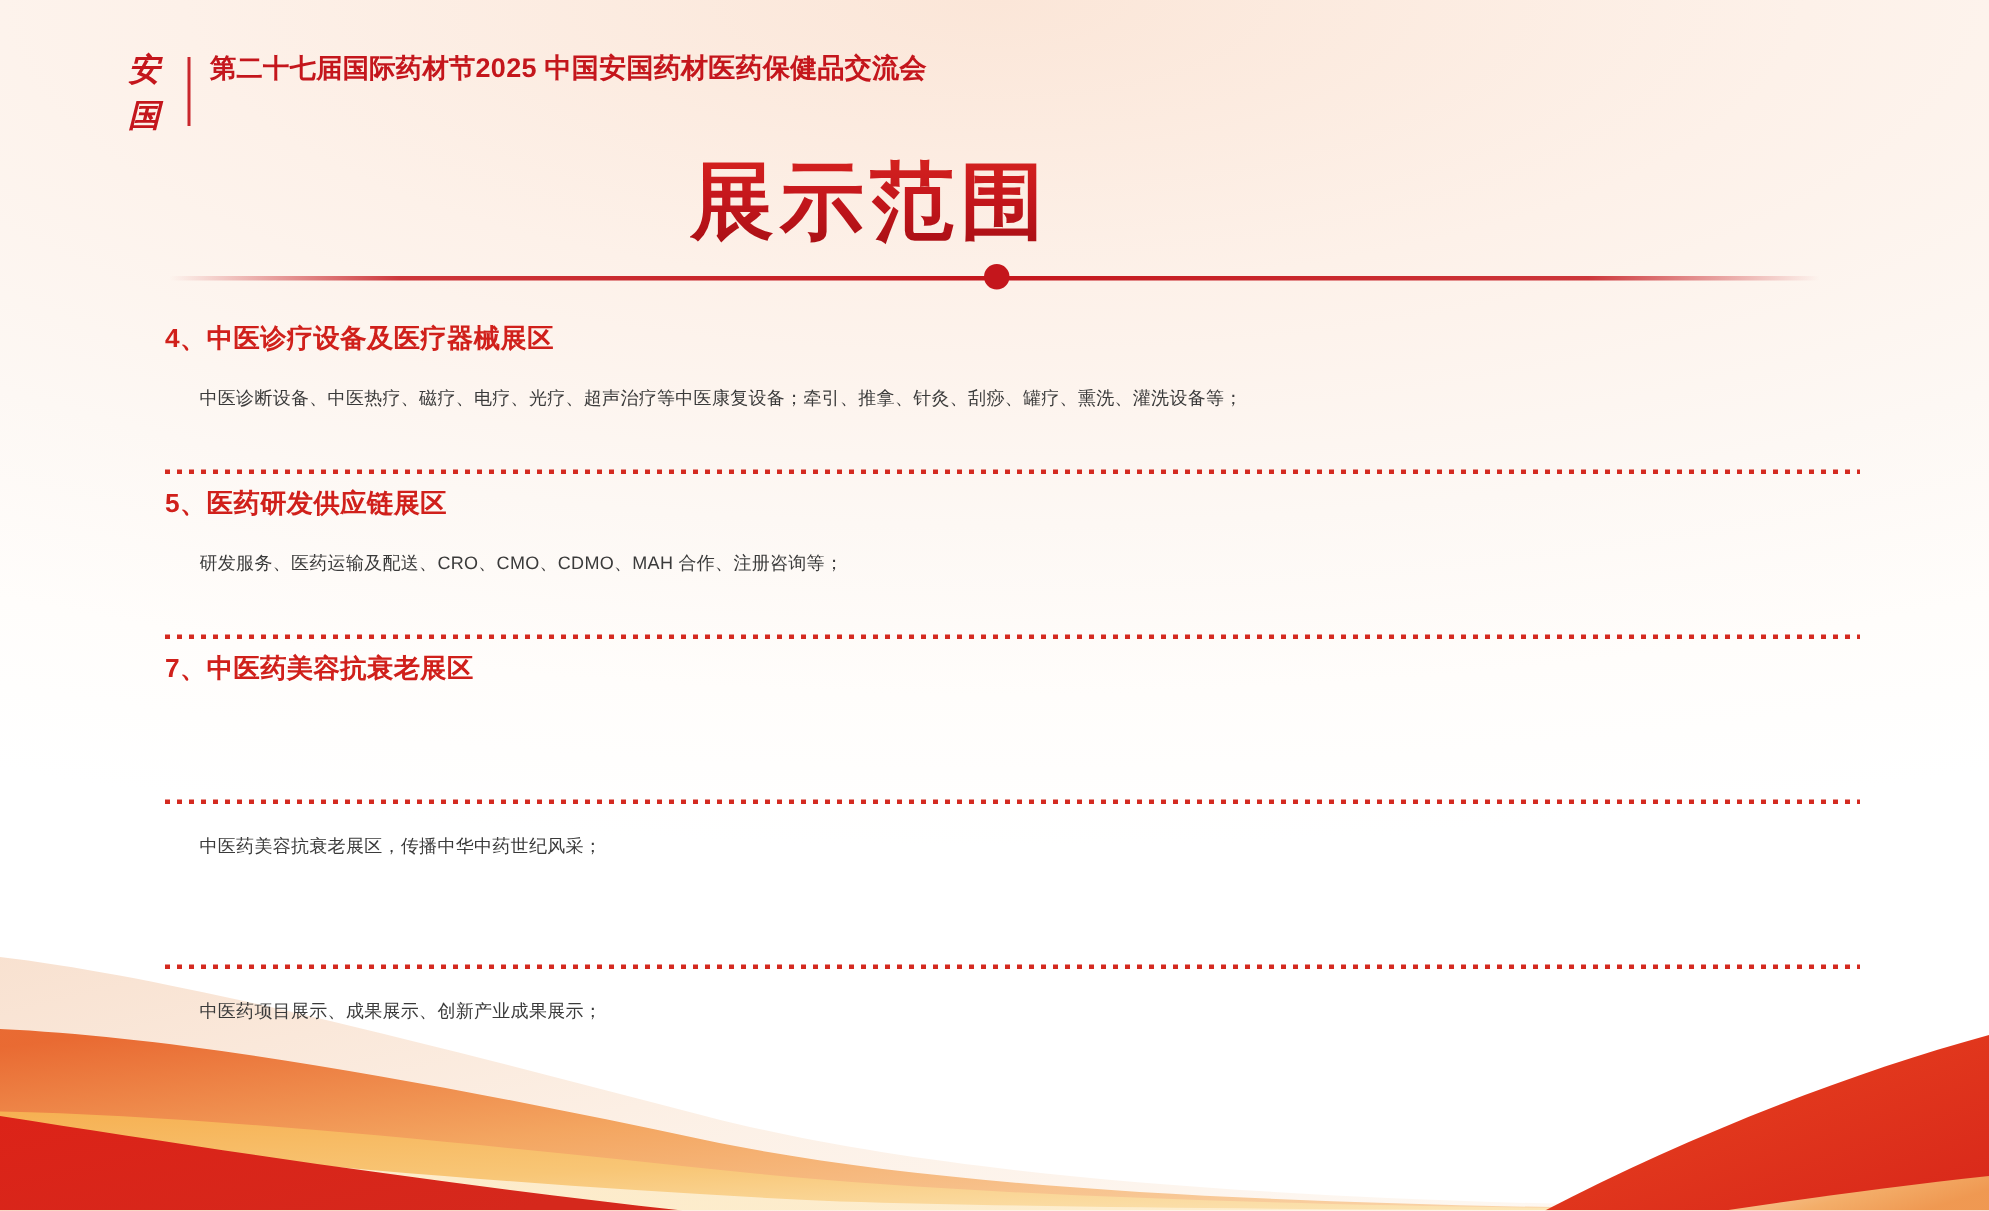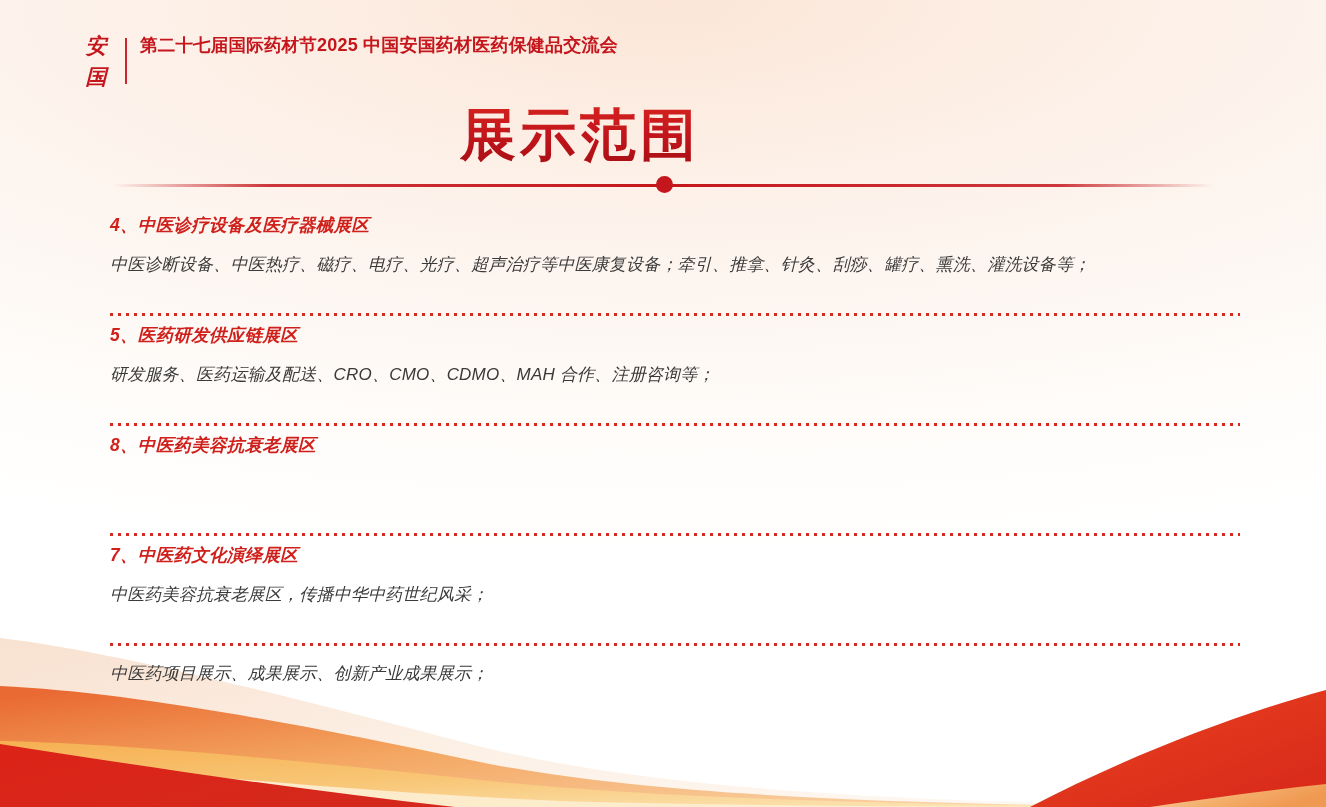--- a/index.html
+++ b/index.html
@@ -142,42 +142,42 @@
     border-radius: 50%;
     background: #c4161c;
   }
 
   
   .content {
     position: absolute;
     left: 110px;
     top: 206px;
     width: 1130px;
-    font-style: italic;
   }
   .entry {
     position: relative;
     height: 110px;
   }
   .entry-head {
     font-size: 17.5px;
     font-weight: 700;
     color: #d0201b;
     line-height: 24px;
     letter-spacing: .3px;
     padding-top: 7px;
     white-space: nowrap;
   }
   .entry-body {
-    font-size: 17px;
+    font-size: 12px;
     color: #3a3a3a;
     line-height: 26px;
     letter-spacing: .2px;
     padding-top: 15px;
     white-space: nowrap;
+    margin-left: 23px;
   }
   .entry-sep {
     position: absolute;
     left: 0;
     bottom: 0;
     width: 1130px;
     height: 3px;
     background-image: linear-gradient(90deg, #d42a20 0 3.2px, rgba(0,0,0,0) 3.2px 100%);
     background-size: 8px 3px;
     background-repeat: repeat-x;
@@ -269,26 +269,25 @@
       <div class="entry-sep"></div>
     </div>
 
     <div class="entry">
       <div class="entry-head">5、医药研发供应链展区</div>
       <div class="entry-body">研发服务、医药运输及配送、CRO、CMO、CDMO、MAH 合作、注册咨询等；</div>
       <div class="entry-sep"></div>
     </div>
 
     <div class="entry">
-      <div class="entry-head">8、中医药美容抗衰老展区</div>
-      <div class="entry-sep"></div>
-    </div>
-
-    <div class="entry">
-      <div class="entry-head">7、中医药文化演绎展区</div>
+      <div class="entry-head">7、中医药美容抗衰老展区</div>
+      <div class="entry-sep"></div>
+    </div>
+
+    <div class="entry">
       <div class="entry-body">中医药美容抗衰老展区，传播中华中药世纪风采；</div>
       <div class="entry-sep"></div>
     </div>
 
     <div class="entry">
       <div class="entry-body">中医药项目展示、成果展示、创新产业成果展示；</div>
 
     </div>
 
   </div>

